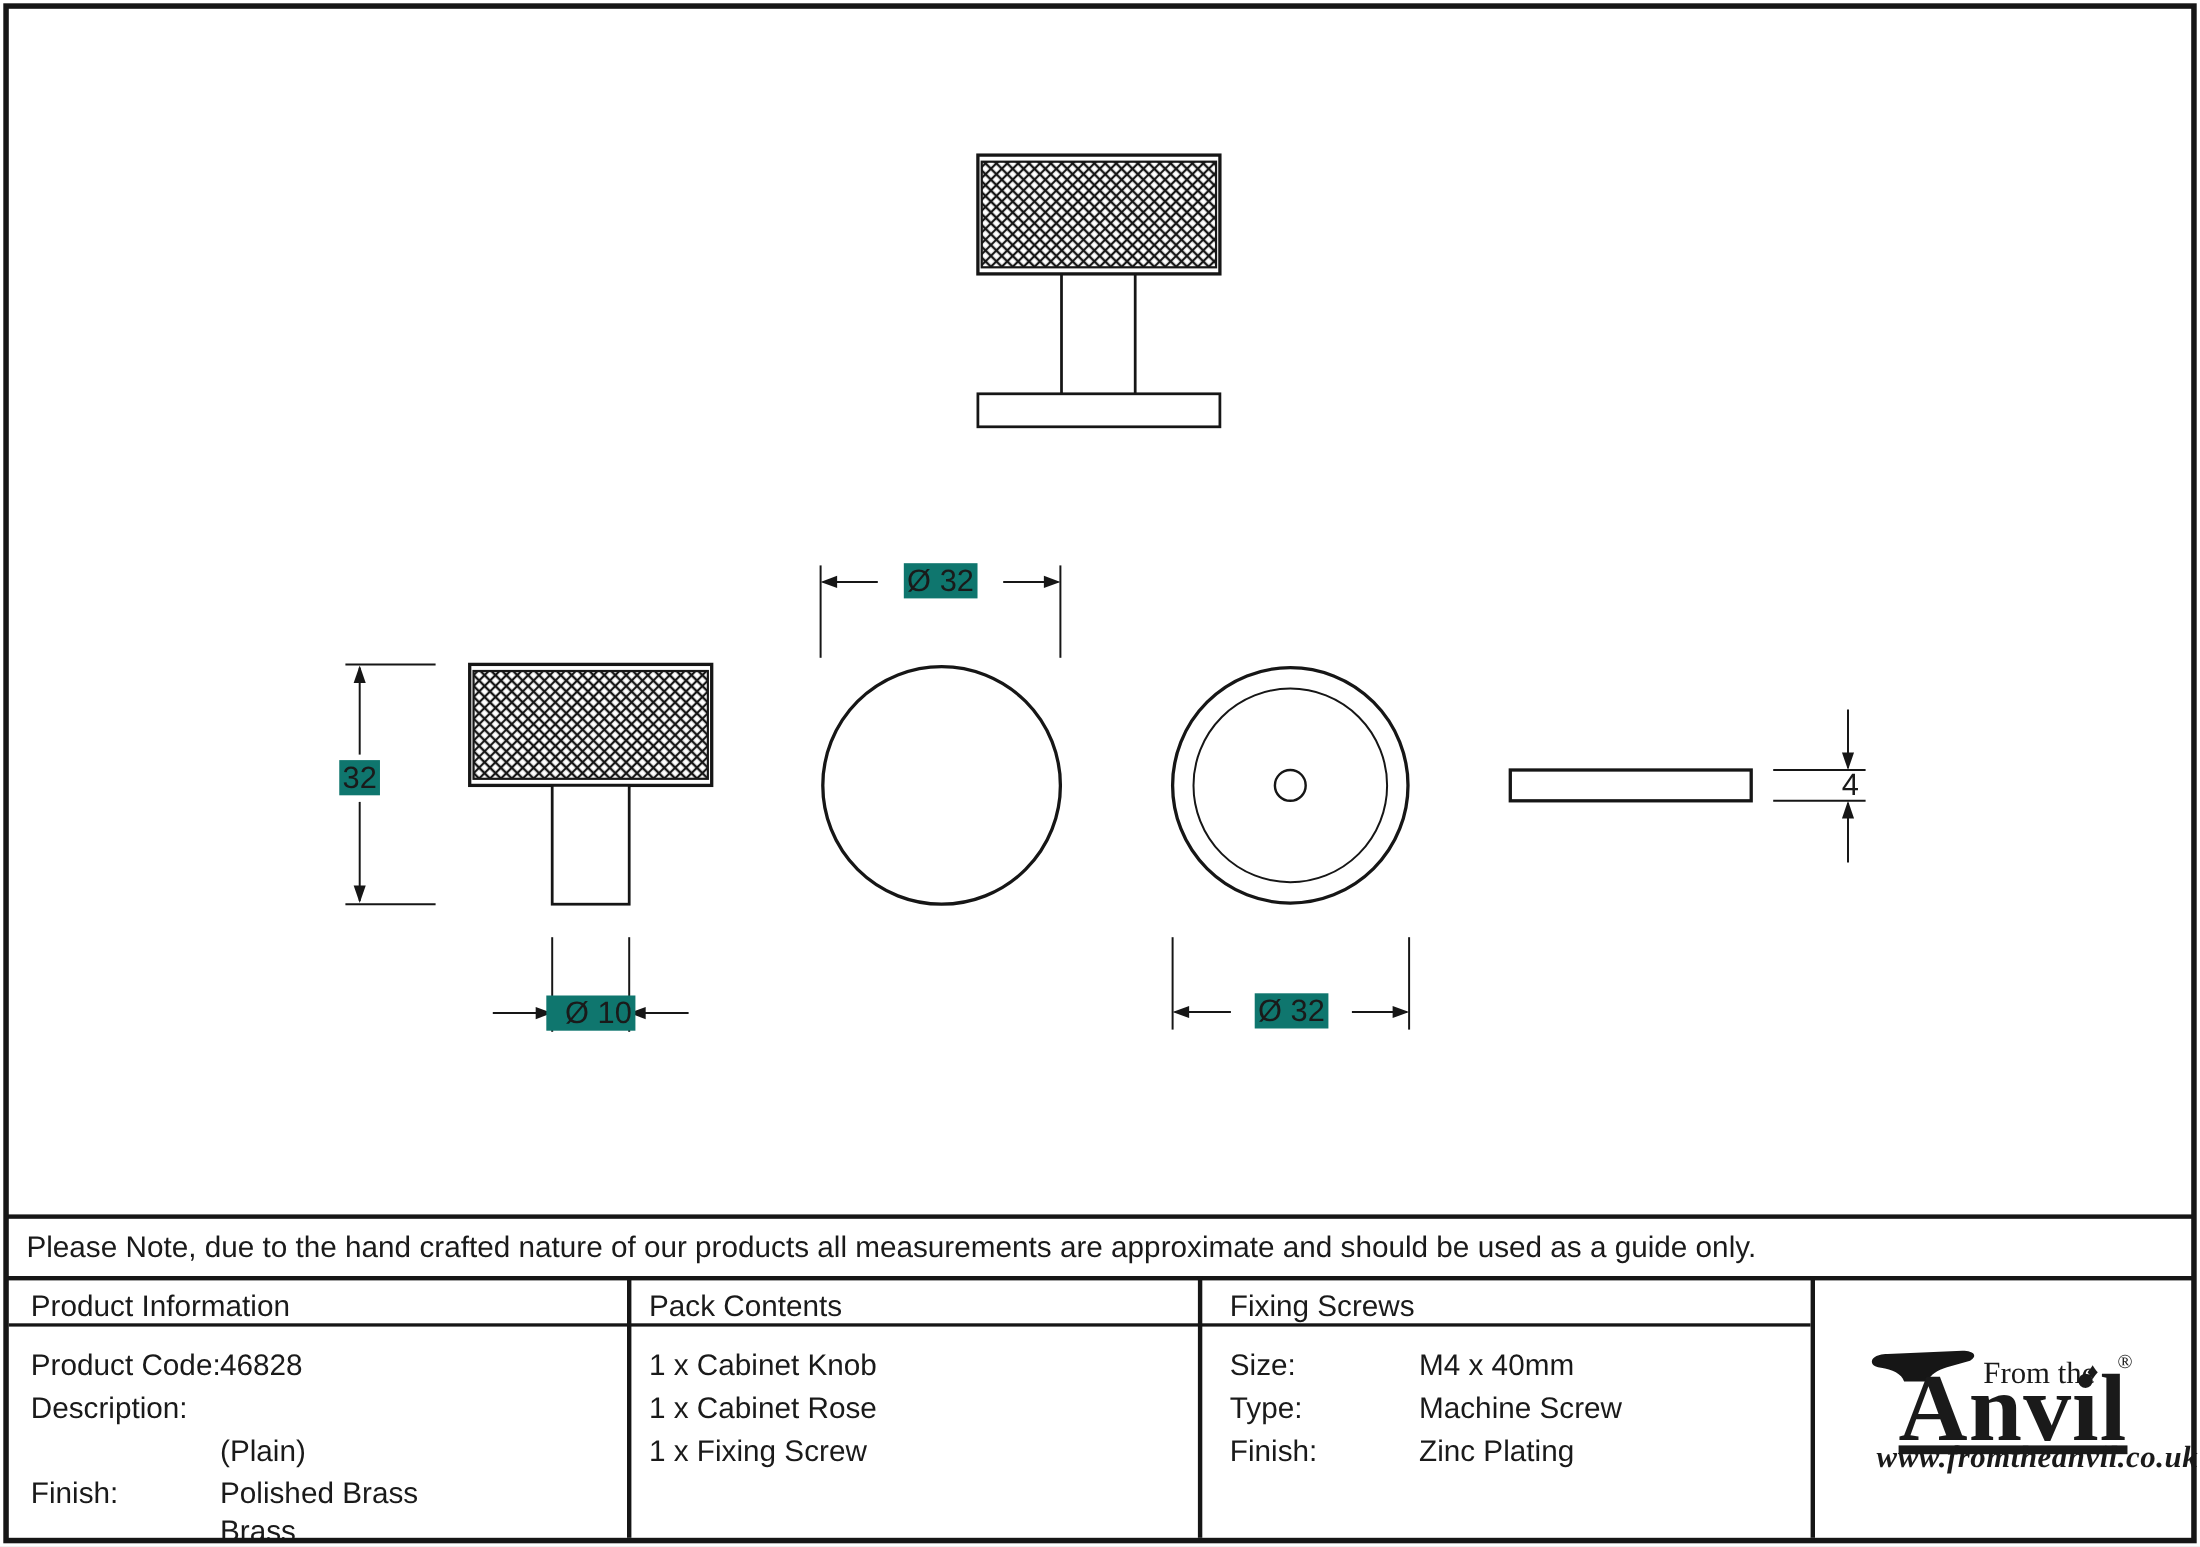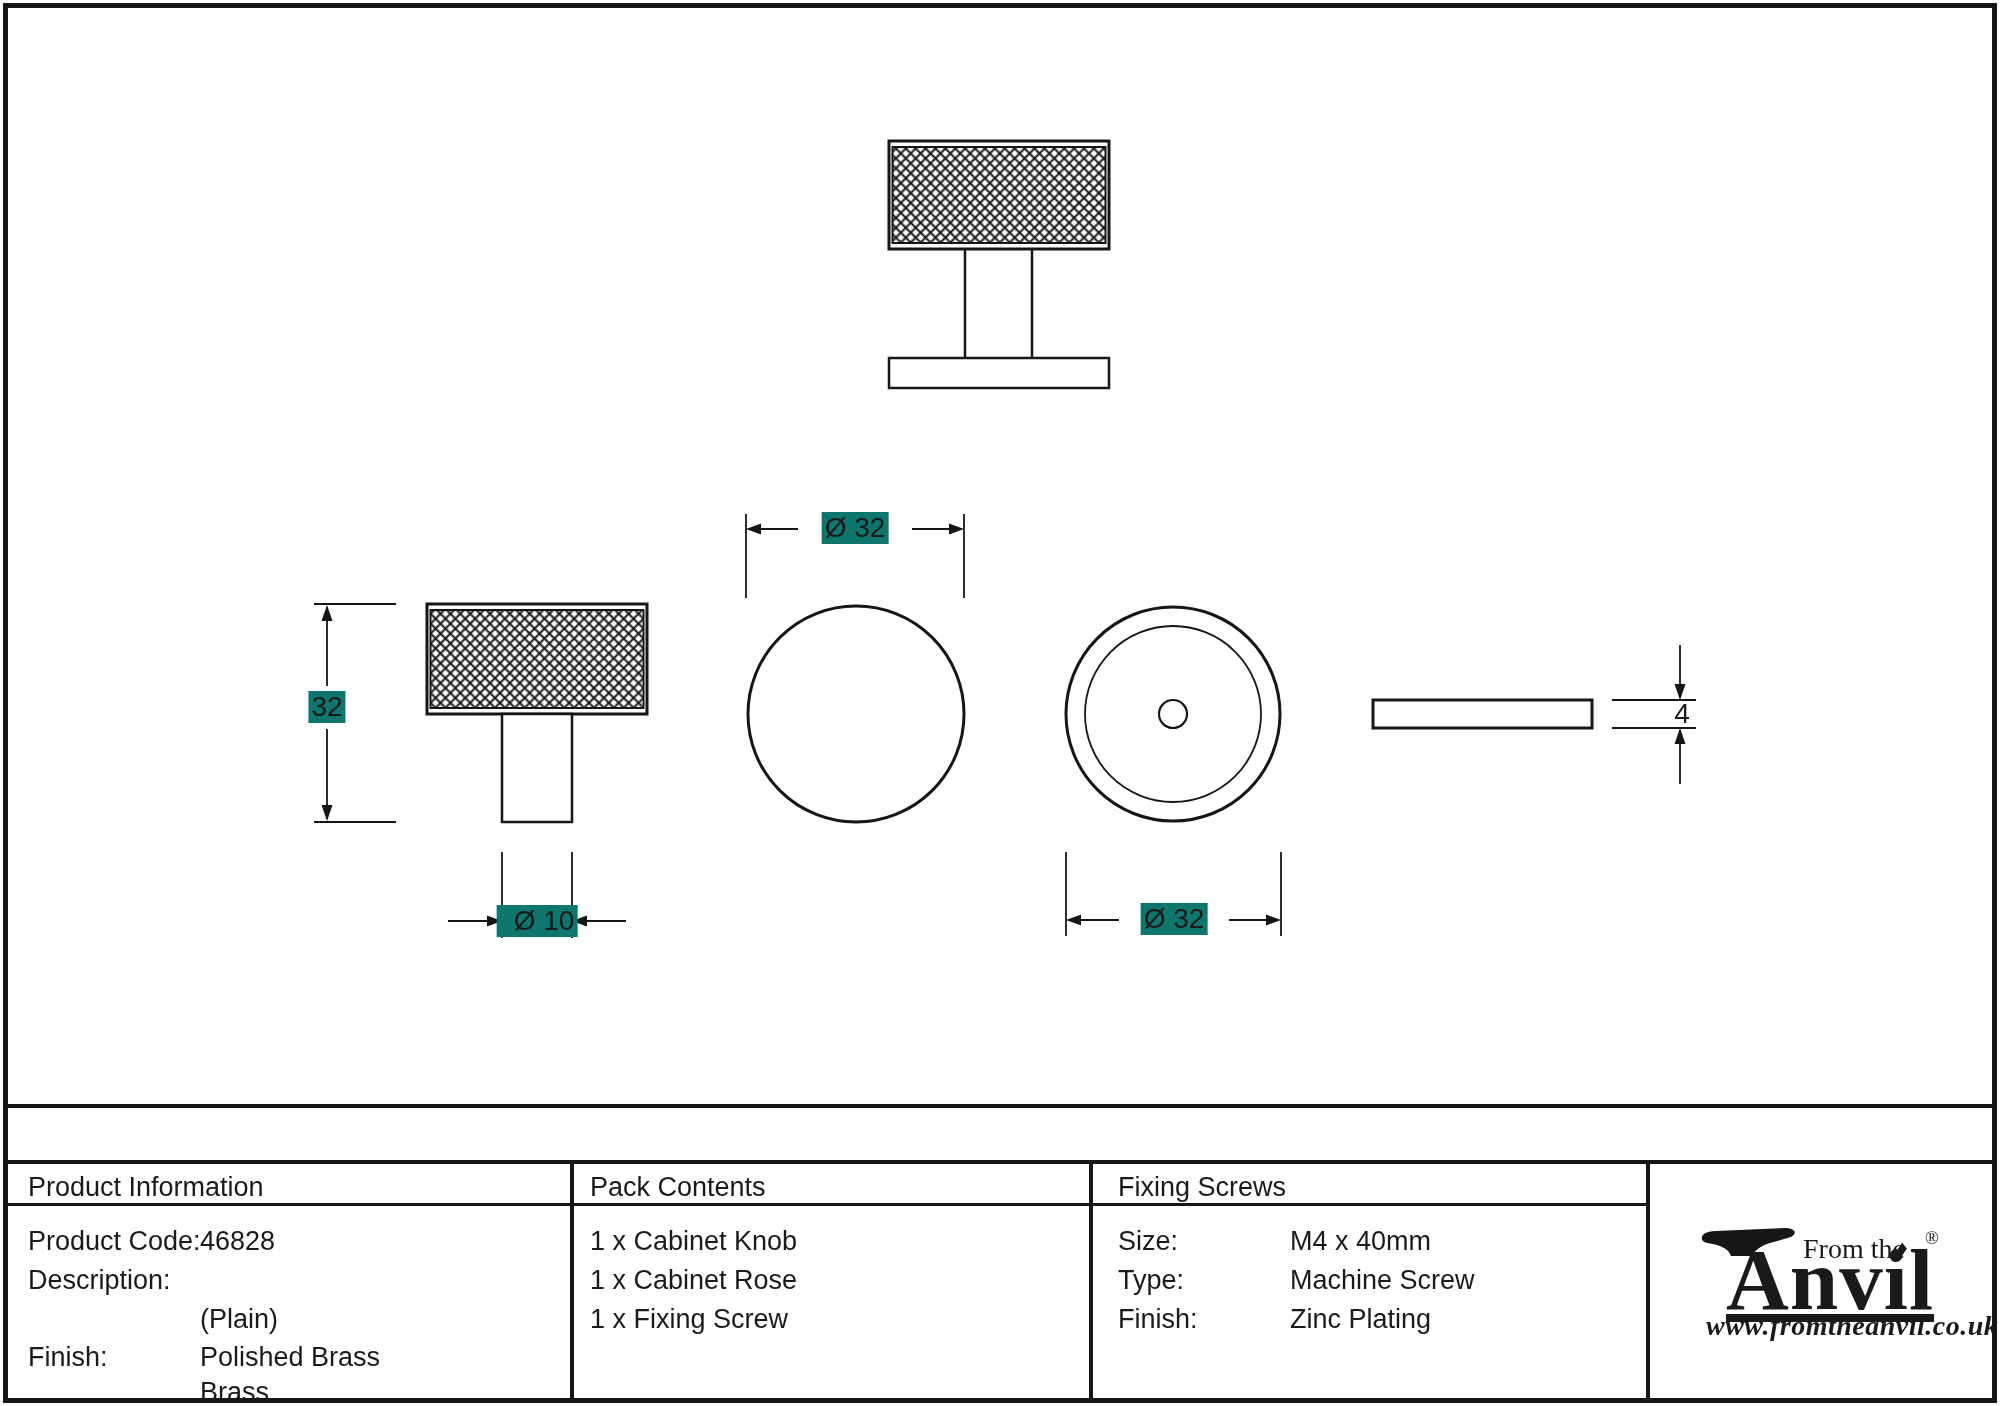--- a/index.html
+++ b/index.html
@@ -122,20 +122,21 @@
   <div class="dim" style="left:1174px; top:919px;">Ø 32</div>
   <div class="dim" style="left:1682px; top:714px; background:transparent;">4</div>
 
   <div class="hline" style="left:6px; right:6px; top:1104px; height:4px;"></div>
   <div class="hline" style="left:6px; right:6px; top:1160px; height:4px;"></div>
   <div class="hline" style="left:8px; width:1638px; top:1203px; height:3px;"></div>
   <div class="vline" style="left:570px; top:1160px; height:238px; width:4px;"></div>
   <div class="vline" style="left:1089px; top:1160px; height:238px; width:4px;"></div>
   <div class="vline" style="left:1646px; top:1160px; height:238px; width:4px;"></div>
 
+  <div class="txt" style="left:24px; top:1119px;">Please Note, due to the hand crafted nature of our products all measurements are approximate and should be used as a guide only.</div>
 
   <div class="txt" style="left:28px; top:1172px;">Product Information</div>
   <div class="txt" style="left:590px; top:1172px;">Pack Contents</div>
   <div class="txt" style="left:1118px; top:1172px;">Fixing Screws</div>
 
   <div class="txt" style="left:28px; top:1226px;text-align:right;">Product Code:</div>
   <div class="txt" style="left:200px; top:1226px;">46828</div>
   <div class="txt" style="left:28px; top:1265px;">Description:</div>
   <div class="txt" style="left:200px; top:1304px;">(Plain)</div>
   <div class="txt" style="left:28px; top:1342px;">Finish:</div>

